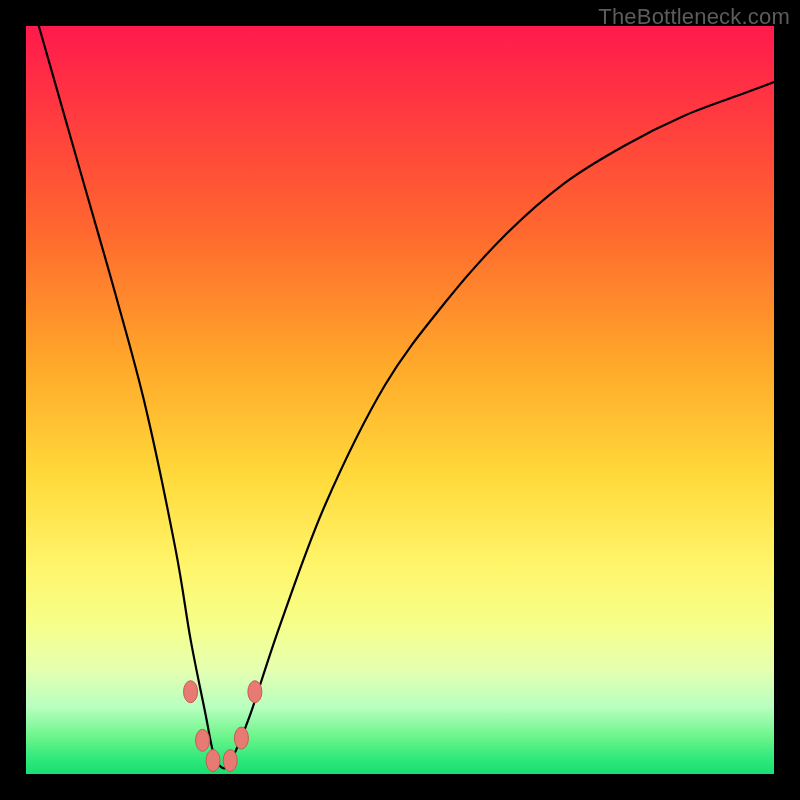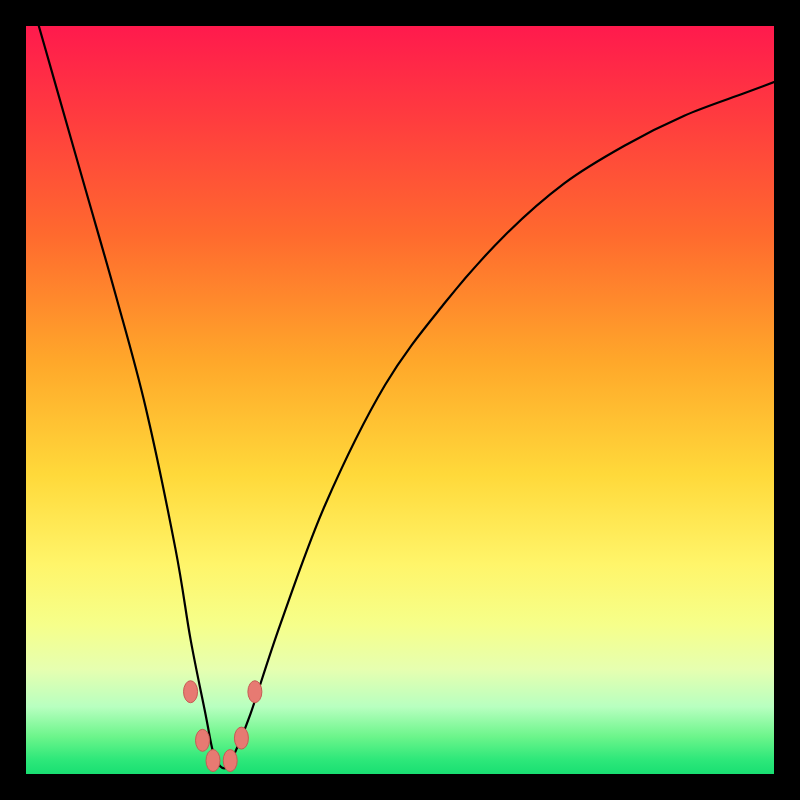--- a/index.html
+++ b/index.html
@@ -63,13 +63,14 @@
       <g id="markers">
           <ellipse cx="164.56" cy="665.72" rx="7" ry="11" fill="#e77a72" stroke="#c65b54" stroke-width="1"></ellipse>
           <ellipse cx="176.53" cy="714.34" rx="7" ry="11" fill="#e77a72" stroke="#c65b54" stroke-width="1"></ellipse>
           <ellipse cx="187.00" cy="734.54" rx="7" ry="11" fill="#e77a72" stroke="#c65b54" stroke-width="1"></ellipse>
           <ellipse cx="204.20" cy="734.54" rx="7" ry="11" fill="#e77a72" stroke="#c65b54" stroke-width="1"></ellipse>
           <ellipse cx="215.42" cy="712.10" rx="7" ry="11" fill="#e77a72" stroke="#c65b54" stroke-width="1"></ellipse>
           <ellipse cx="228.89" cy="665.72" rx="7" ry="11" fill="#e77a72" stroke="#c65b54" stroke-width="1"></ellipse>
         </g>
     </svg>
   </div>
+  <div class="watermark">TheBottleneck.com</div>
 </div>
 
 </body></html>

